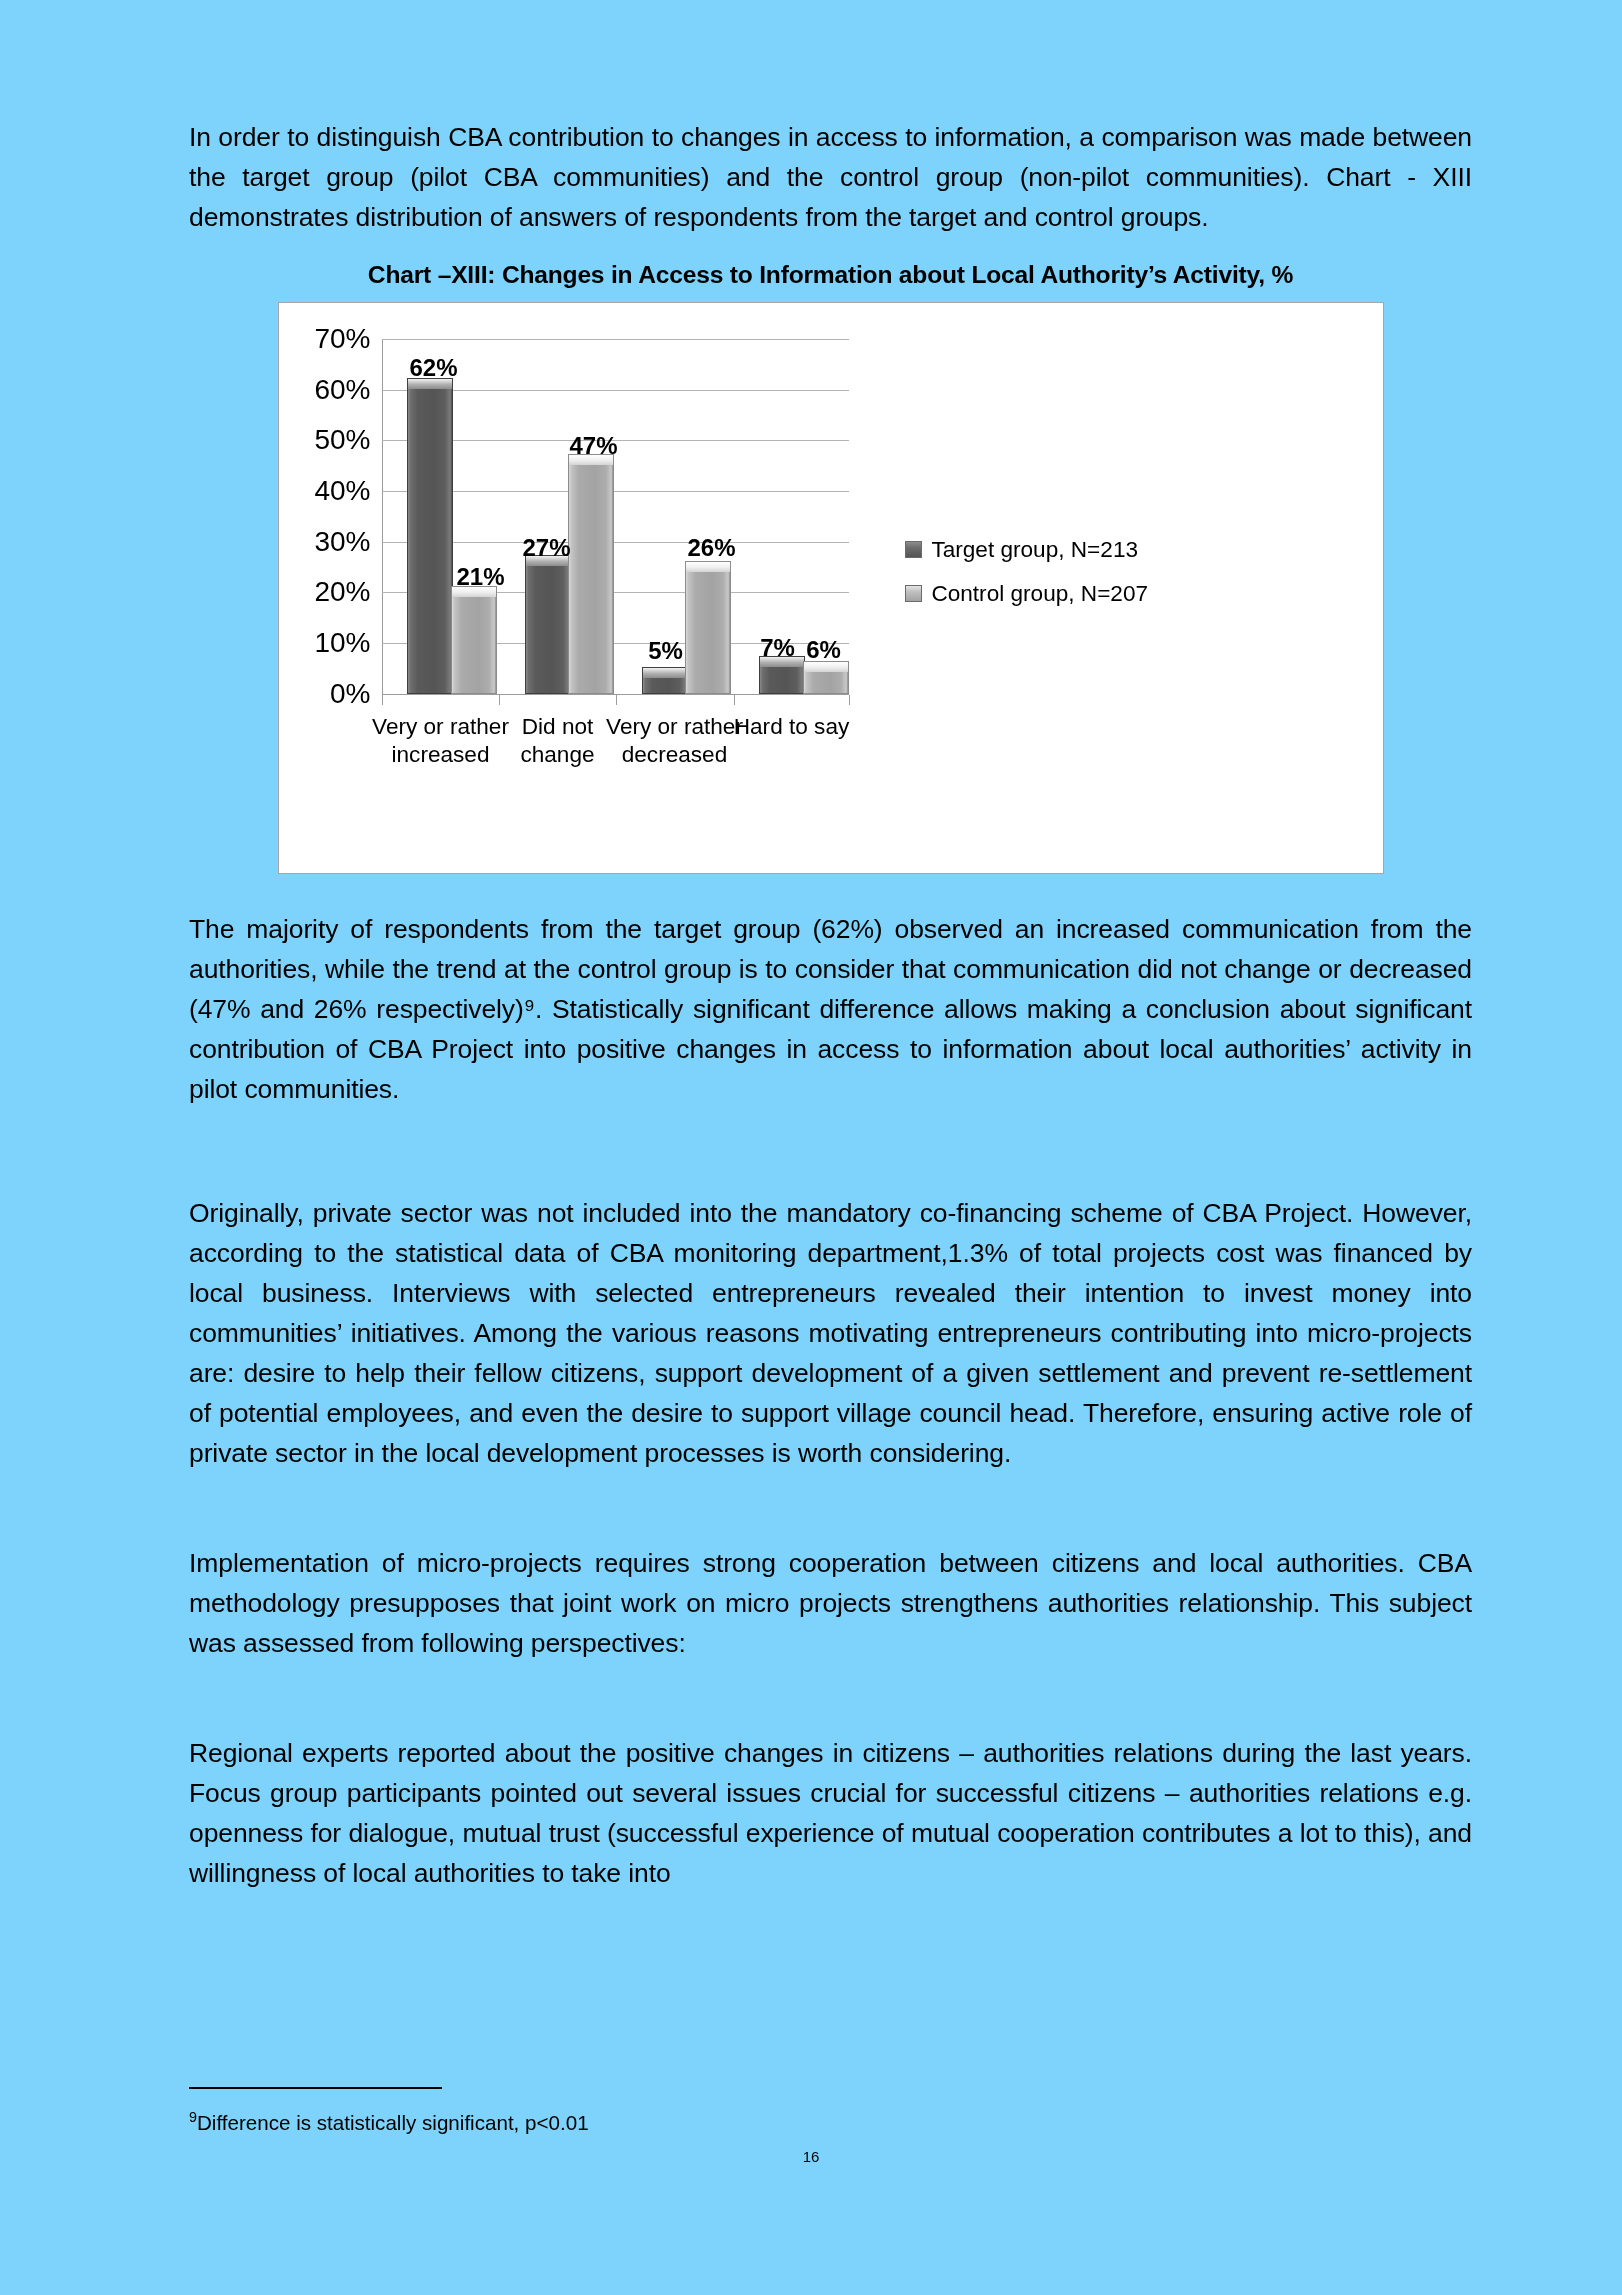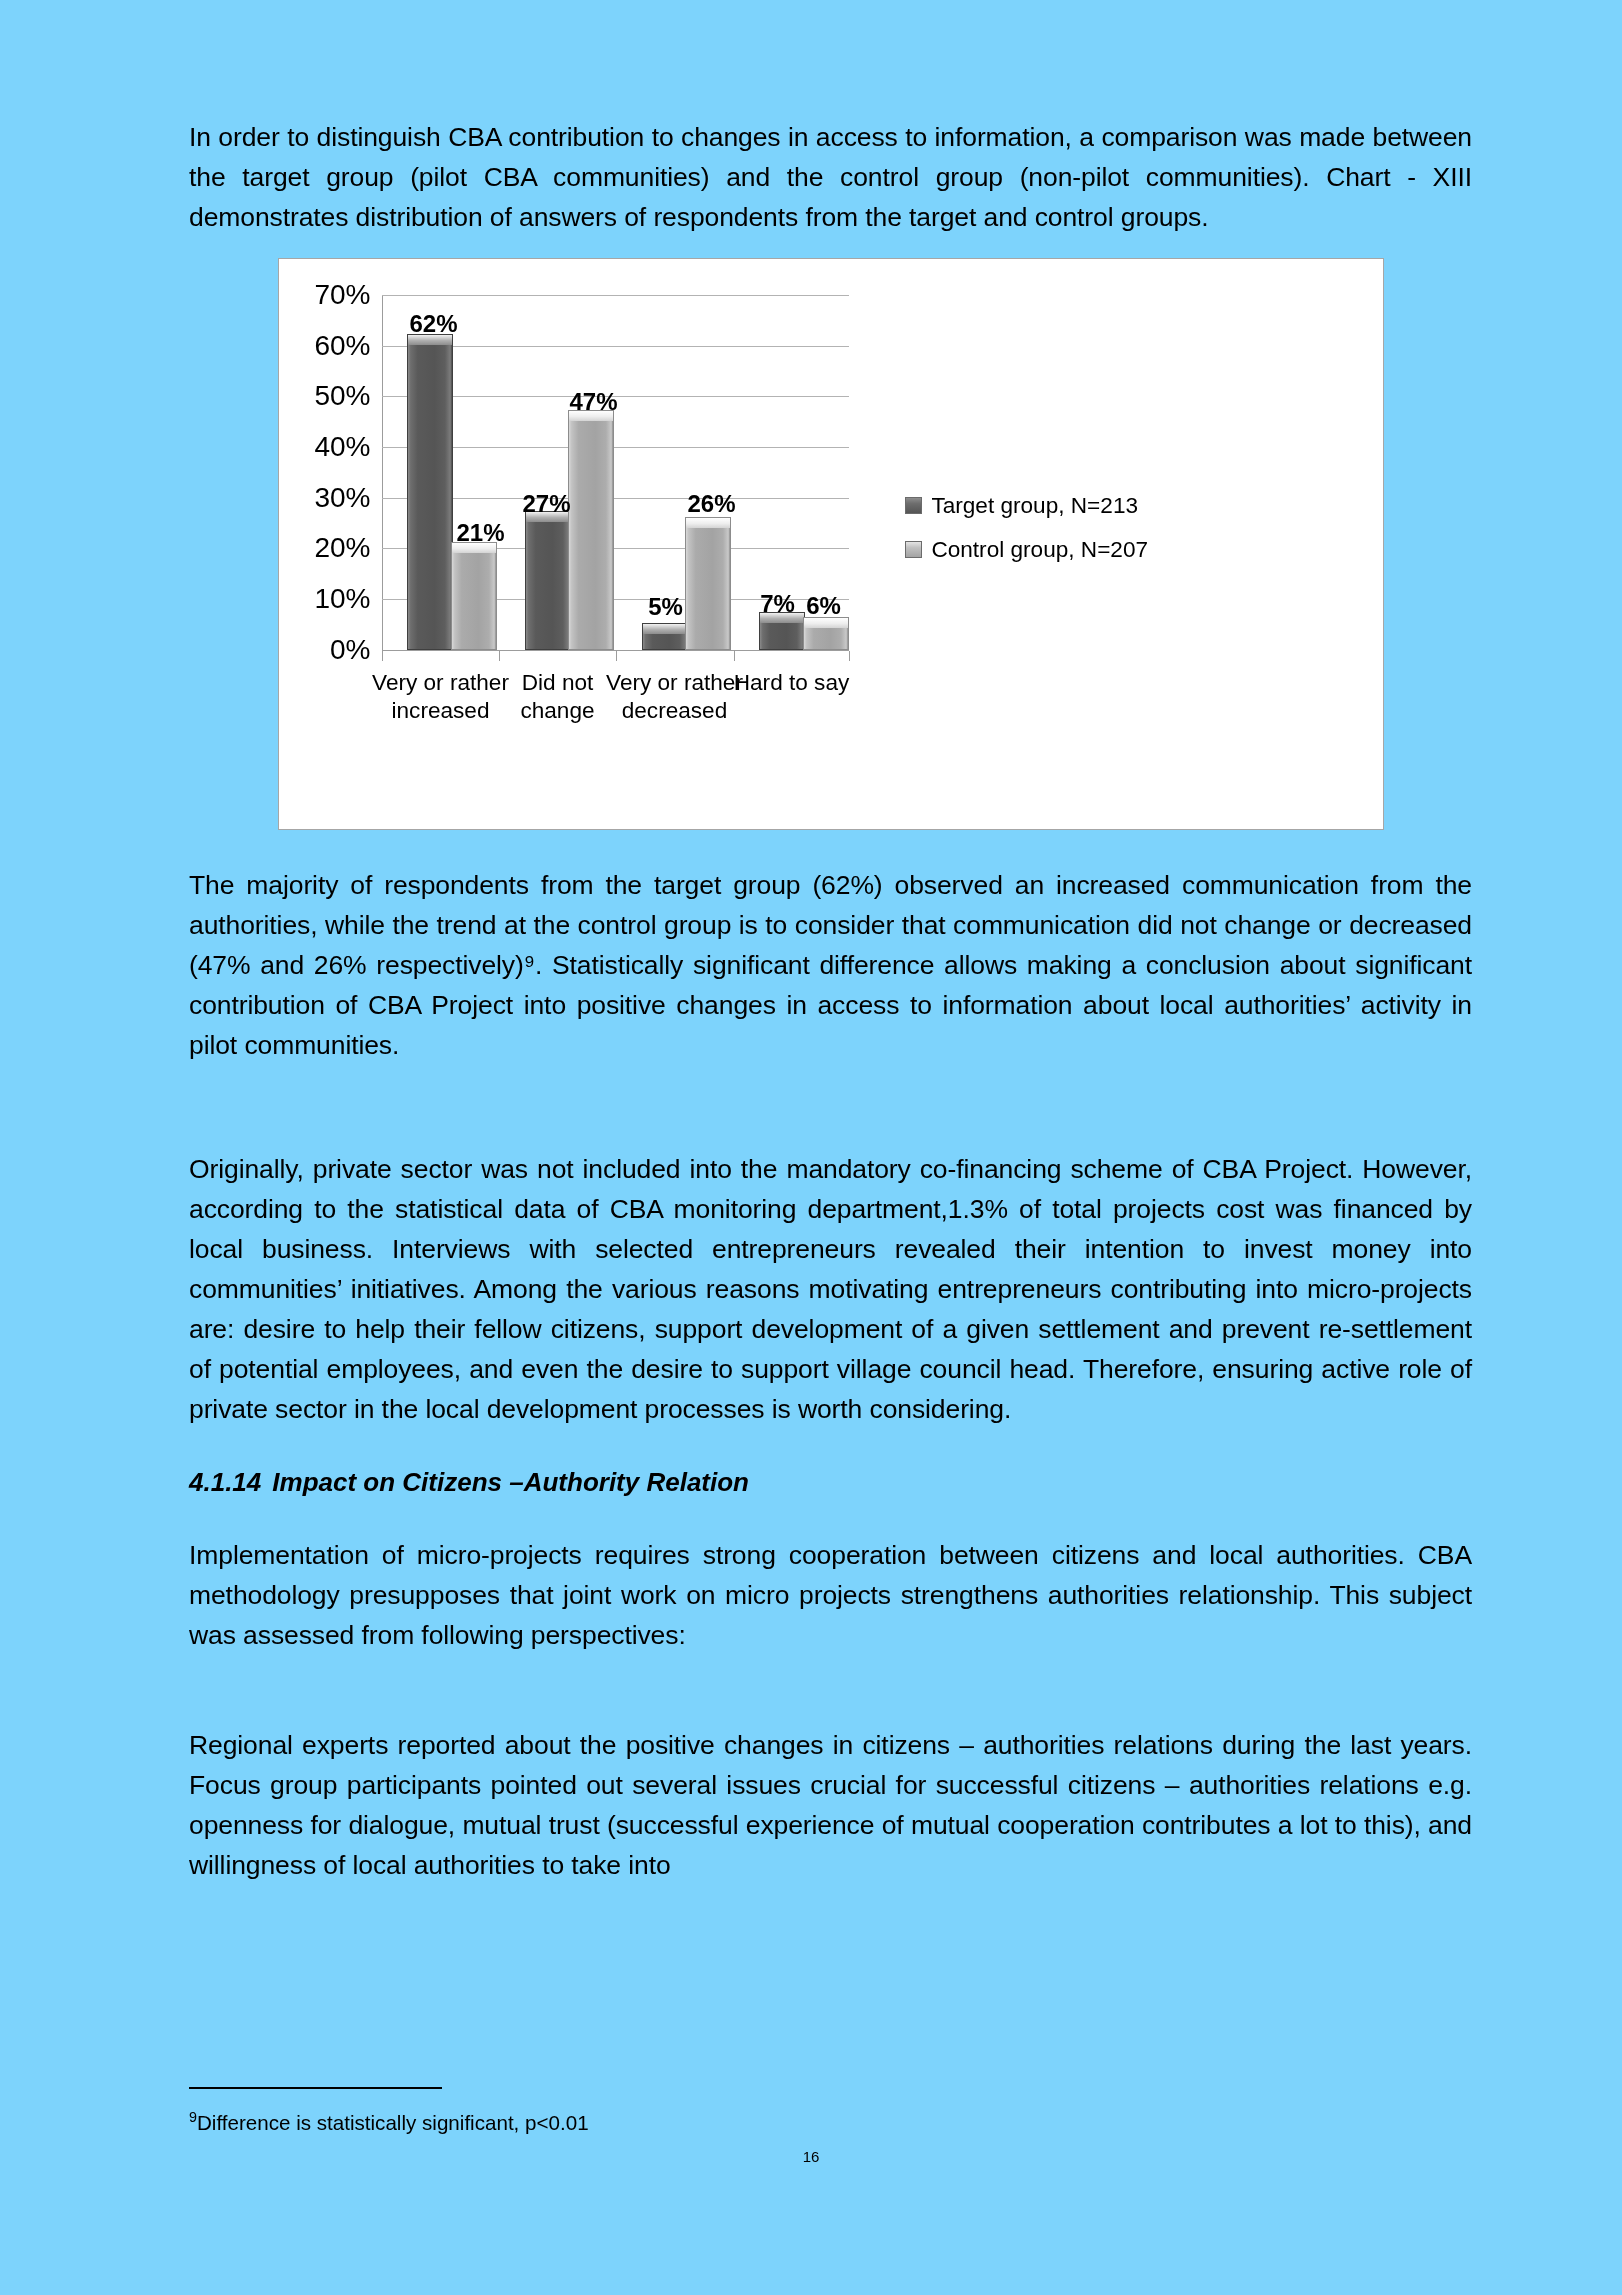--- a/index.html
+++ b/index.html
@@ -236,20 +236,21 @@
 </head>
 <body>
 
 <div class="page">
   <div class="content">
 
     <p class="para first">In order to distinguish CBA contribution to changes in access to information, a comparison was made between the target group (pilot CBA communities) and the control group (non-pilot communities). Chart - XIII demonstrates distribution of answers of respondents from the target and control groups.</p>
 
     <div class="spacer-sm"></div>
 
+    <div class="chart-caption">Chart –XIII: Changes in Access to Information about Local Authority’s Activity, %</div>
 
     <div class="chart-box">
 
       <div class="plot">
         <div class="axis-y"></div>
 
         <div class="gridline" style="top:0px;"></div>
         <div class="gridline" style="top:51px;"></div>
         <div class="gridline" style="top:101px;"></div>
         <div class="gridline" style="top:152px;"></div>
@@ -336,23 +337,20 @@
 
     <div class="spacer-lg"></div>
 
 
     <div class="spacer-md"></div>
 
     <p class="para">Originally, private sector was not included into the mandatory co-financing scheme of CBA Project. However, according to the statistical data of CBA monitoring department,1.3% of total projects cost was financed by local business. Interviews with selected entrepreneurs revealed their intention to invest money into communities’ initiatives. Among the various reasons motivating entrepreneurs contributing into micro-projects are: desire to help their fellow citizens, support development of a given settlement and prevent re-settlement of potential employees, and even the desire to support village council head. Therefore, ensuring active role of private sector in the local development processes is worth considering.</p>
 
     <div class="spacer-md"></div>
 
-    <div class="section-heading">
-      <span class="num">4.1.14</span><span>Impact on Citizens –Authority Relation</span>
-    </div>
 
     <div class="spacer-md"></div>
 
     <p class="para">Implementation of micro-projects requires strong cooperation between citizens and local authorities. CBA methodology presupposes that joint work on micro projects strengthens authorities relationship. This subject was assessed from following perspectives:</p>
 
     <div class="spacer-md"></div>
 
 
     <div class="spacer-md"></div>
 

